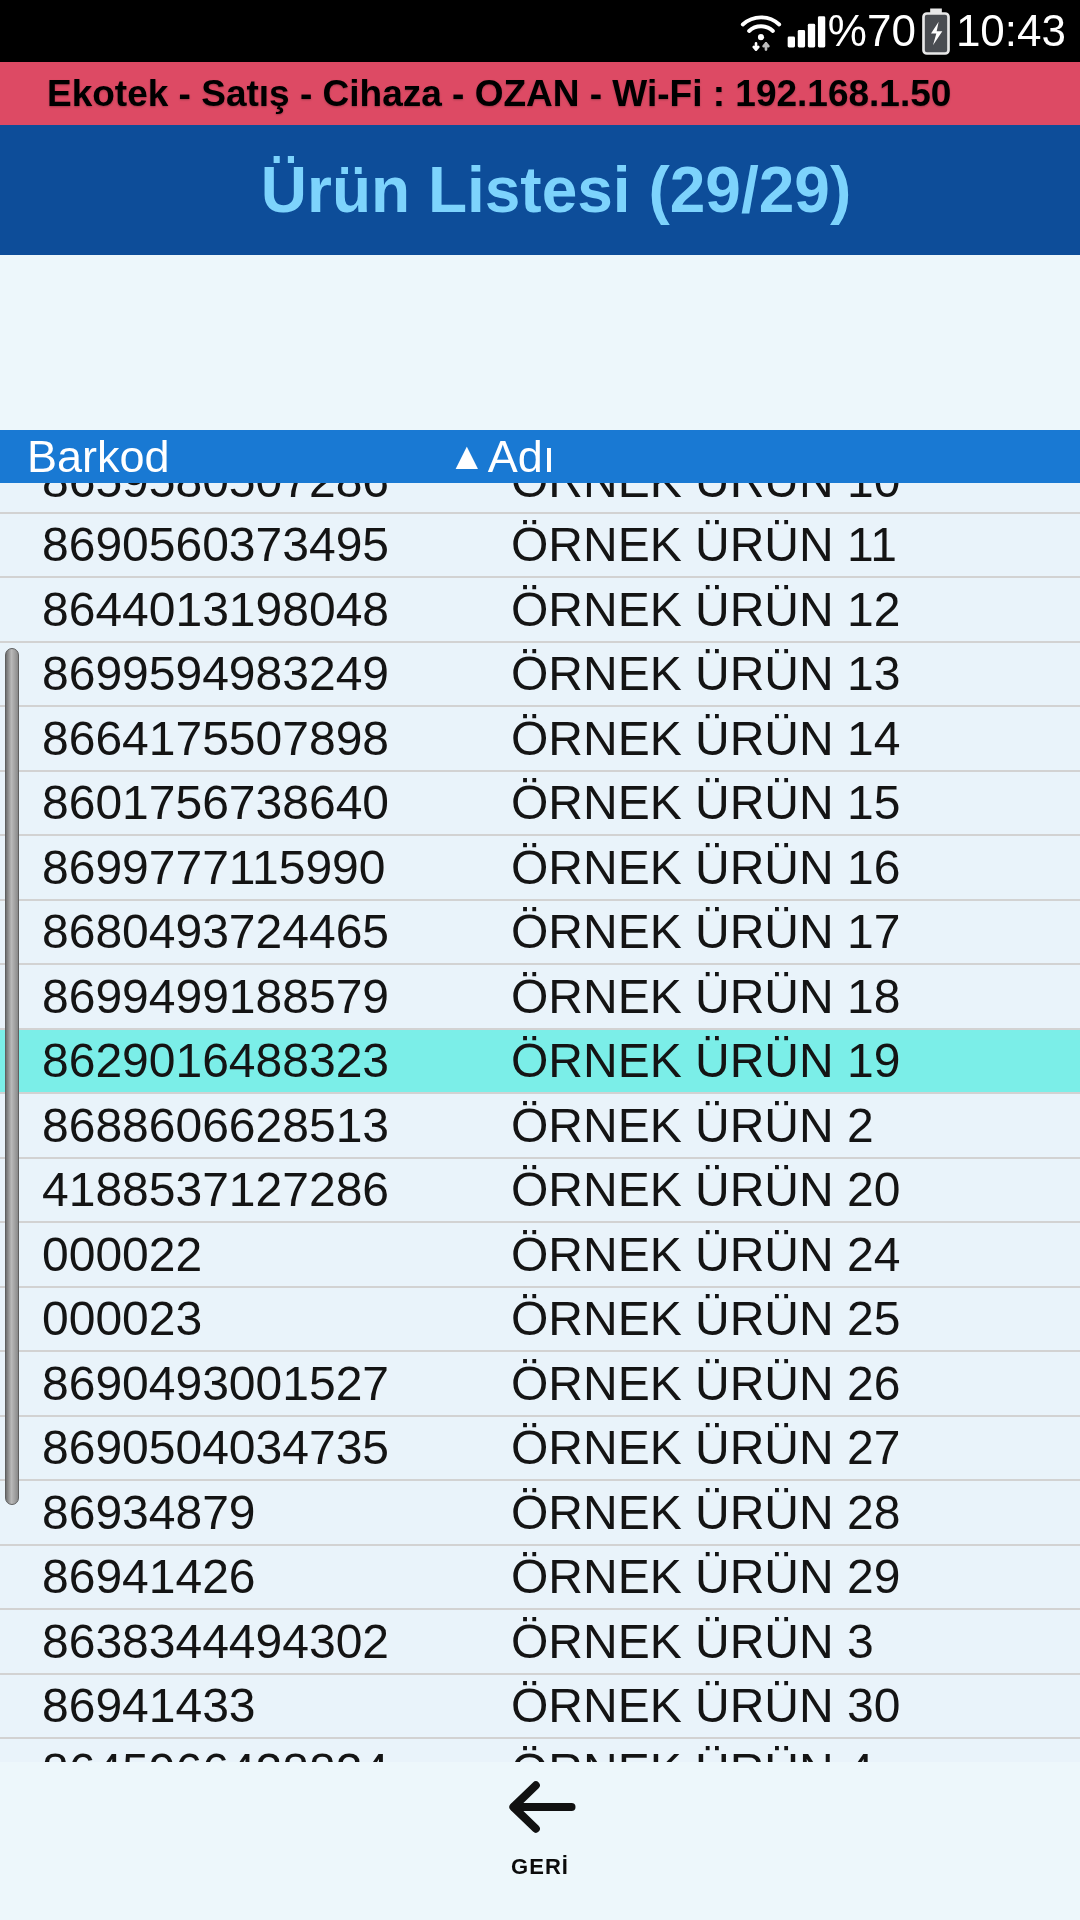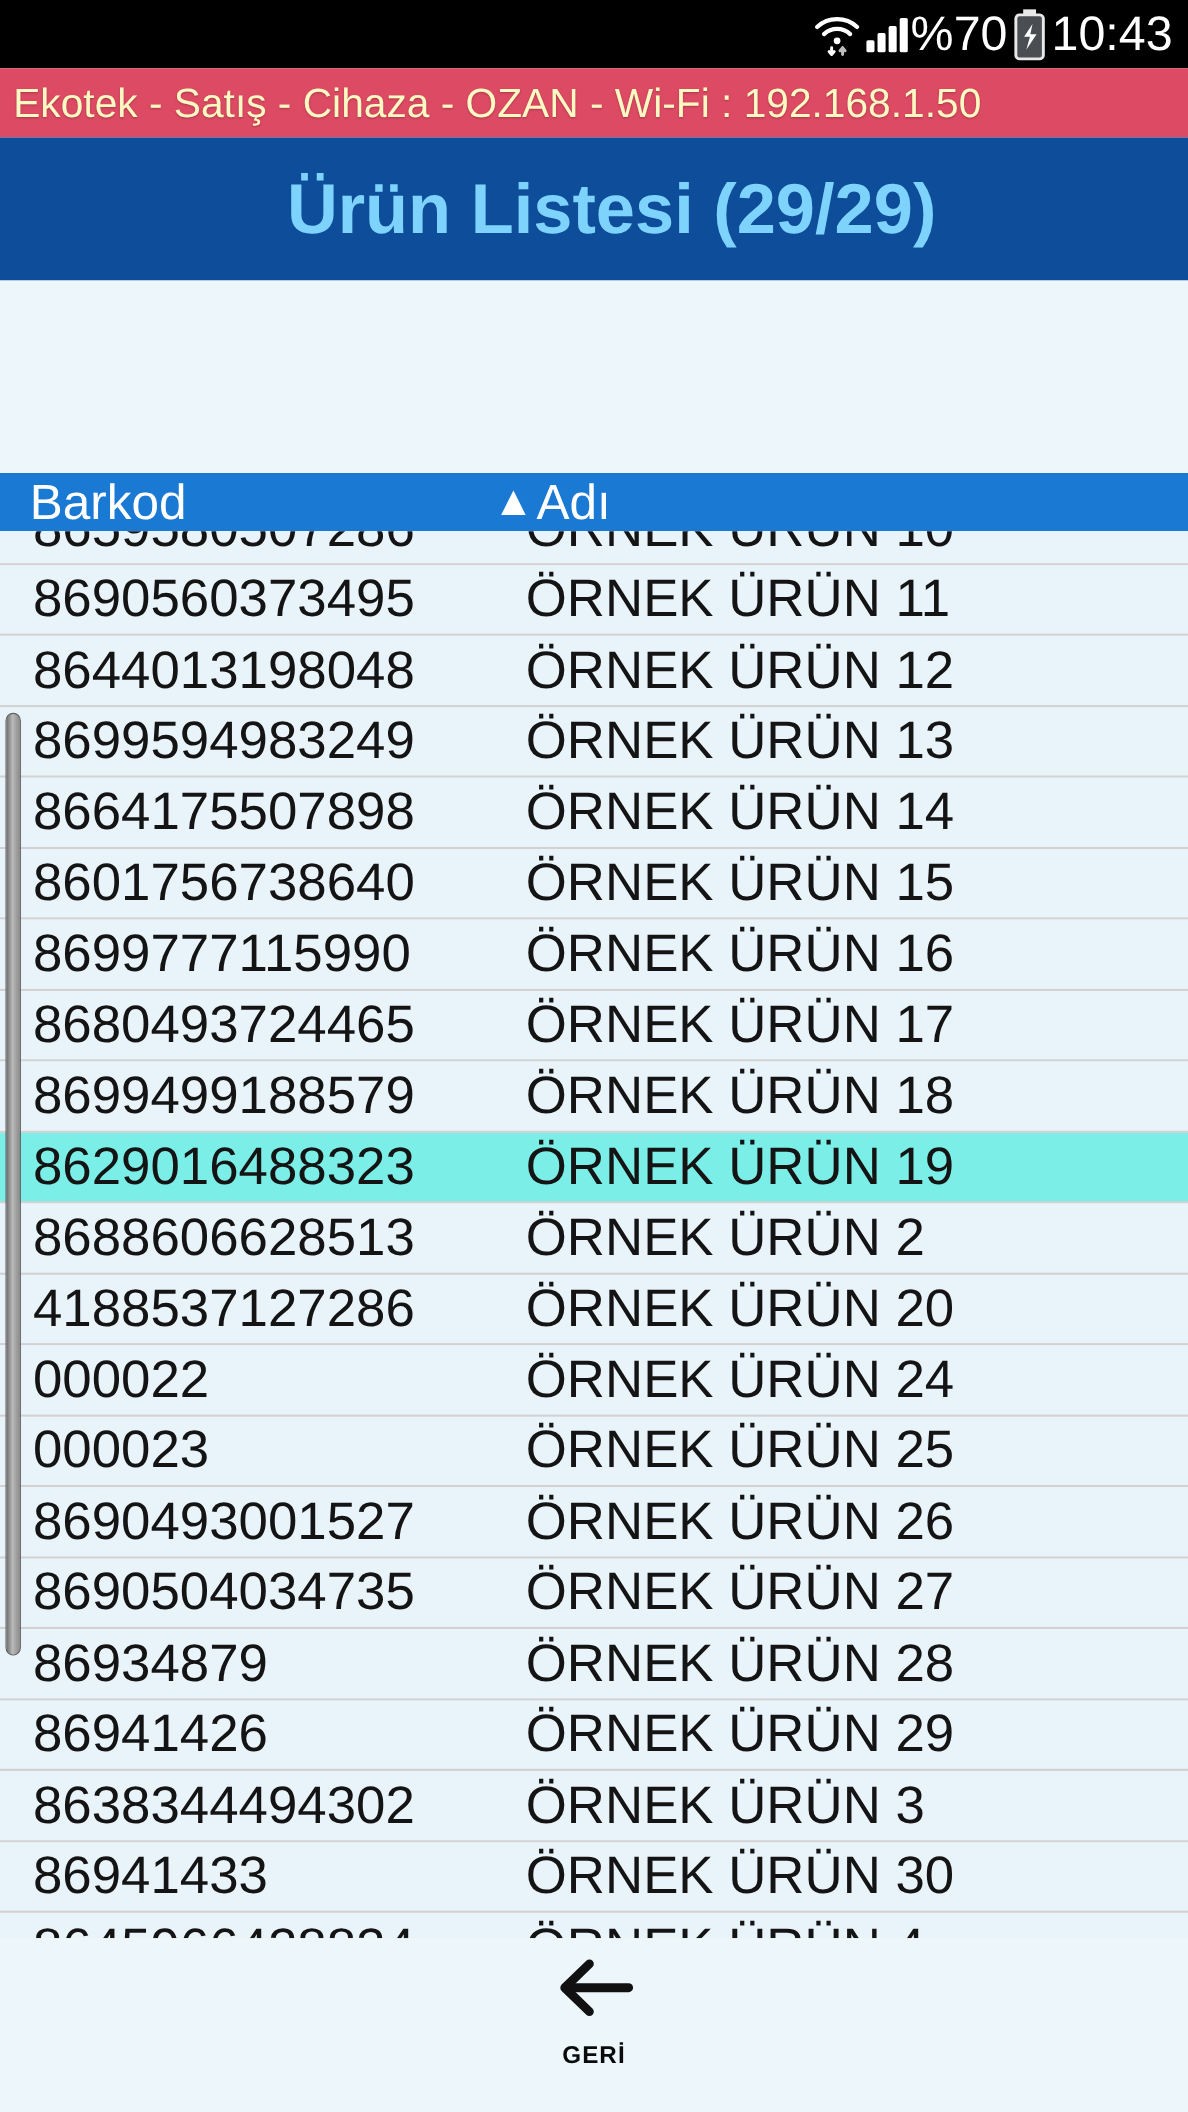--- a/index.html
+++ b/index.html
@@ -16,21 +16,21 @@
     padding-right:14px;box-sizing:border-box;color:#fff;
   }
   .status-bar .txt{font-size:44px;line-height:62px;}
   .status-bar svg{display:block;}
   
   .banner{
     position:absolute;top:62px;left:0;width:100%;height:63px;
     background:var(--banner-red,#dd4a64);
     display:flex;align-items:center;box-sizing:border-box;padding-left:12px;
   }
-  .banner .txt{color:#fef9c3;font-size:37px;font-weight:normal;white-space:nowrap;text-shadow:0 1px 2px rgba(0,0,0,.25);}
+  .banner .txt{color:#000000;font-size:37px;font-weight:bold;white-space:nowrap;text-shadow:0 1px 2px rgba(0,0,0,.25);margin-left:35px;}
   
   .app-header{
     position:absolute;top:125px;left:0;width:100%;height:130px;
     background:var(--header-blue,#0d4d99);
   }
   .hamburger{position:absolute;left:42px;top:164px;width:64px;height:53px;cursor:pointer;}
   .hamburger .bar{height:9px;background:#fff;border-radius:1px;margin-bottom:13px;}
   .hamburger .bar:last-child{margin-bottom:0;}
   .app-title{
     position:absolute;left:16px;top:0;width:100%;height:130px;
@@ -68,22 +68,22 @@
   .table-body{
     position:absolute;top:483px;left:0;width:100%;height:1279px;overflow:hidden;background:#fff;
   }
   .row{
     display:flex;align-items:center;height:64.5px;box-sizing:border-box;
     border-bottom:2px solid #d2d2d2;background:#fff;font-size:48px;color:#141414;
   }
   .row:first-child{margin-top:-34px;}
   .row.alt{background:var(--row-alt,#e9f3fa);}
   .row.highlight{background:var(--highlight-cyan,#7beee8);}
-  .cell.barcode{width:448px;padding-left:30px;white-space:nowrap;}
-  .cell.name{flex:1;white-space:nowrap;}
+  .cell.barcode{width:448px;padding-left:42px;white-space:nowrap;}
+  .cell.name{flex:1;white-space:nowrap;margin-left:21px;}
   
   .scrollbar{
     position:absolute;left:5px;top:648px;width:14px;height:857px;border-radius:8px;
     background:linear-gradient(90deg,#6f6f6f,#b9b9b9 45%,#8a8a8a);
     border:1px solid #5f5f5f;box-sizing:border-box;
   }
   
   .footer{position:absolute;top:1762px;left:0;width:100%;height:158px;background:var(--panel-light,#edf7fb);}
   .back-btn{position:absolute;left:0;top:10px;width:100%;text-align:center;cursor:pointer;}
   .back-btn svg{display:inline-block;}

